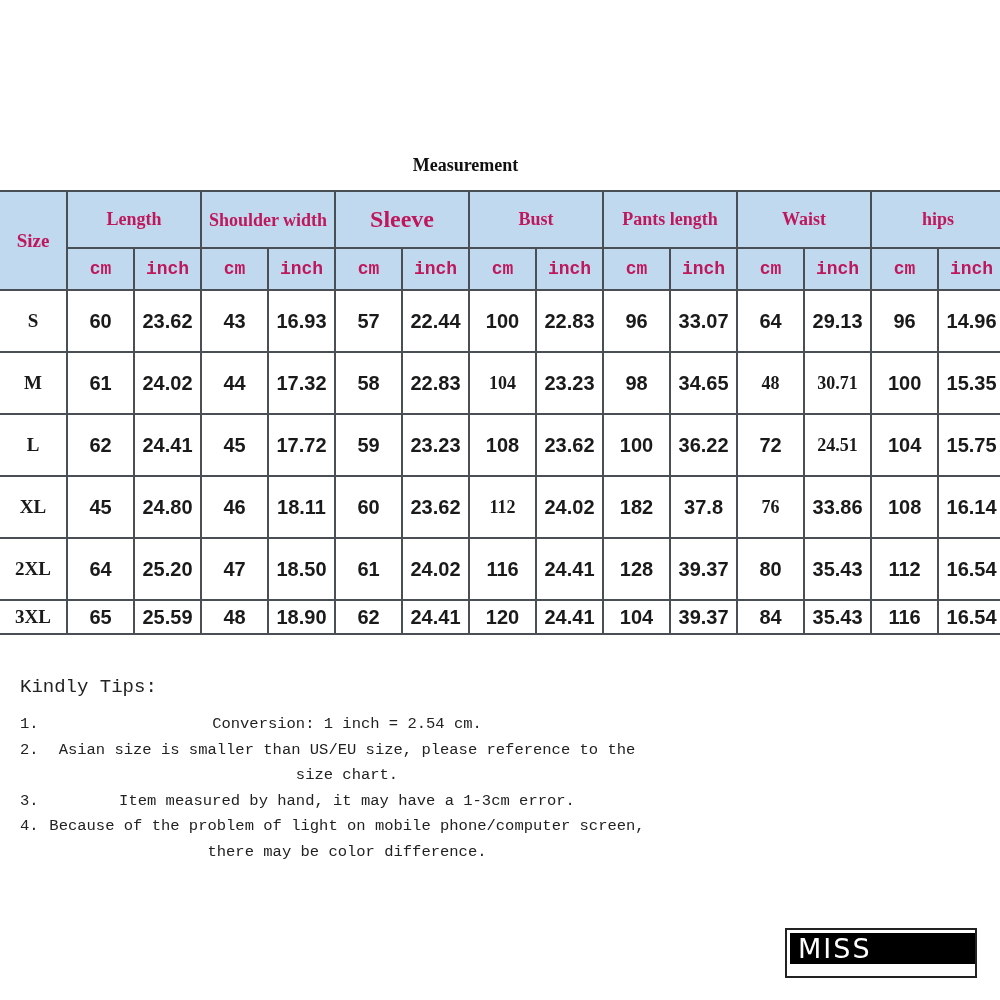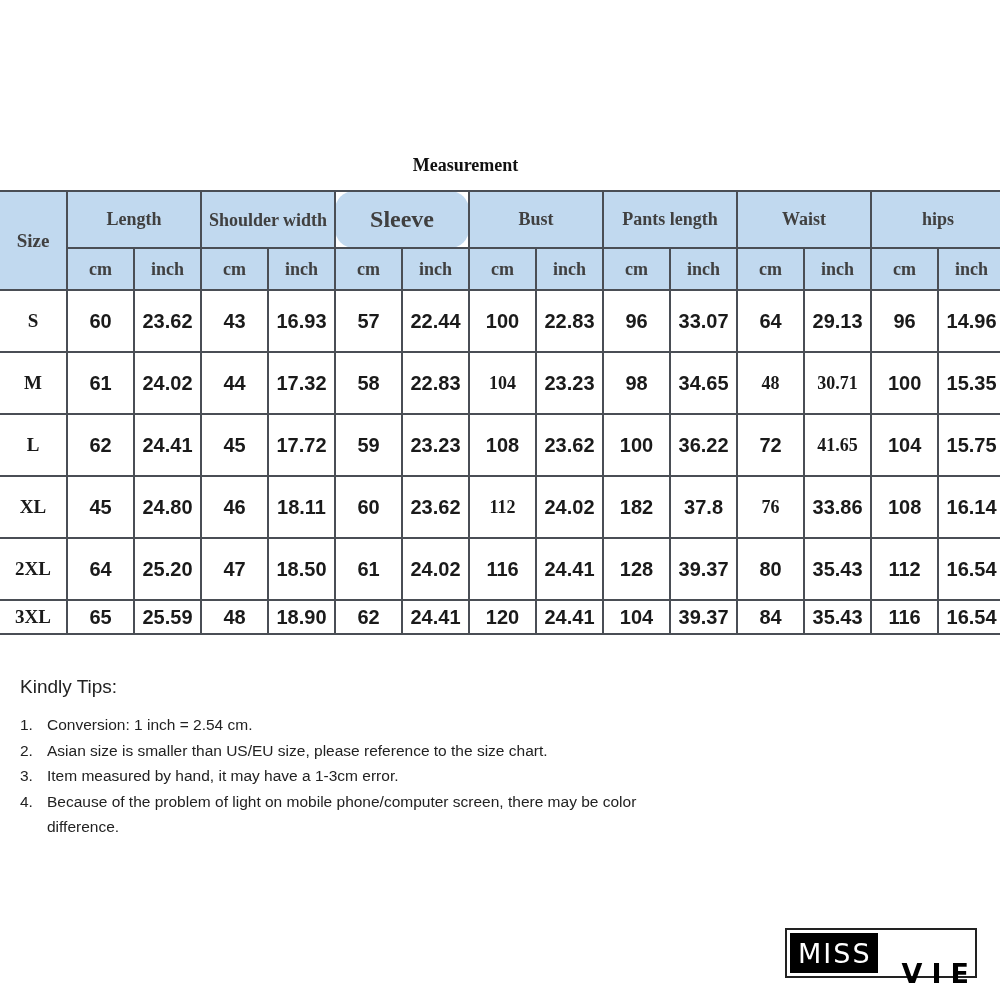--- a/index.html
+++ b/index.html
@@ -13,45 +13,45 @@
     }
     table.chart {
       position: absolute; left: 0; top: 190px; border-collapse: collapse; table-layout: fixed;
       width: 1006px;
     }
     table.chart td, table.chart th {
       border: 2px solid #4a4e55; padding: 0; text-align: center; vertical-align: middle;
       overflow: hidden; white-space: nowrap;
     }
     table.chart tr.h1 th { height: 55px; }
-    table.chart tr.h2 th { height: 40px; }
+    table.chart tr.h2 th { height: 40px; font-family: Liberation Mono, monospace; }
     table.chart thead th {
-      background: #c1d9ef; font-family: "Liberation Serif", serif; font-weight: bold; font-size: 18px; color: #404040;
-    }
-    table.chart thead th.big { font-size: 24px; border-radius: 19px; }
+      background: #c1d9ef; font-family: "Liberation Serif", serif; font-weight: bold; font-size: 18px; color: #be185d;
+    }
+    table.chart thead th.big { font-size: 24px; }
     table.chart thead th.wrap { white-space: normal; line-height: 26px; }
     table.chart thead th.size { font-size: 19px; border-left: none; text-align: center; }
     table.chart tbody td {
       font-family: "Liberation Sans", sans-serif; font-weight: bold; font-size: 20px; color: #1a1a1a; background: #fff;
     }
     table.chart tbody td.sz { font-family: "Liberation Serif", serif; font-size: 19px; border-left: none; }
     table.chart tbody td.serif { font-family: "Liberation Serif", serif; font-size: 18px; }
     table.chart tbody tr.r { height: 62px; }
     table.chart tbody tr.r.last { height: 34px; }
     .tips {
-      position: absolute; left: 20px; top: 676px; font-family: Liberation Sans, sans-serif; color: #222;
+      position: absolute; left: 20px; top: 676px; font-family: Liberation Mono, monospace; color: #222;
     }
     .tips .heading { font-size: 19px; margin-bottom: 14px; }
     .tips ol { margin: 0; padding: 0; list-style: none; }
     .tips li { font-size: 15.5px; line-height: 25.5px; display: flex; }
     .tips li .num { width: 27px; flex: none; }
-    .tips li .txt { width: 600px; }
+    .tips li .txt { width: 600px; text-align: center; }
     .logo {
       position: absolute; left: 785px; top: 928px; width: 192px; height: 50px;
-      border: 2px solid #222; display: flex; align-items: stretch; box-sizing: border-box;
+      border: 2px solid #222; display: flex; align-items: stretch; box-sizing: border-box; flex-direction: column;
     }
     .logo .miss {
       background: #000; color: #fff; font-family: "DejaVu Sans", sans-serif; font-size: 27px;
       letter-spacing: 2px; padding: 0 6px 0 8px; display: flex; align-items: center; margin: 3px 0 3px 3px;
     }
     .logo .vie {
       color: #000; font-family: "DejaVu Sans", sans-serif; font-weight: bold; font-size: 27px;
       letter-spacing: 9px; display: flex; align-items: center; padding-left: 24px; margin-top: 40px;
     }
   </style>
@@ -147,21 +147,21 @@
         <td>24.41</td>
         <td>45</td>
         <td>17.72</td>
         <td>59</td>
         <td>23.23</td>
         <td>108</td>
         <td>23.62</td>
         <td>100</td>
         <td>36.22</td>
         <td>72</td>
-        <td class="serif">41.65</td>
+        <td class="serif">24.51</td>
         <td>104</td>
         <td>15.75</td>
       </tr>
       <tr class="r">
         <td class="sz">XL</td>
         <td>45</td>
         <td>24.80</td>
         <td>46</td>
         <td>18.11</td>
         <td>60</td>

